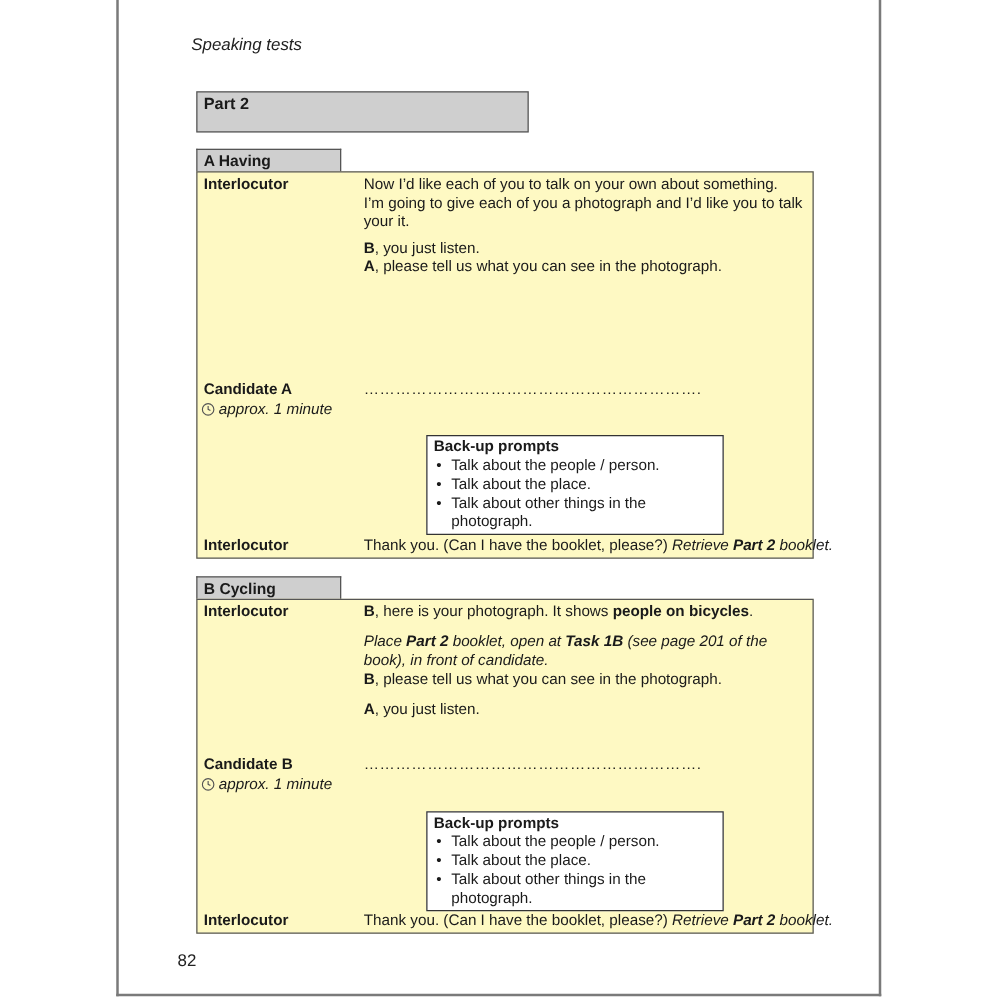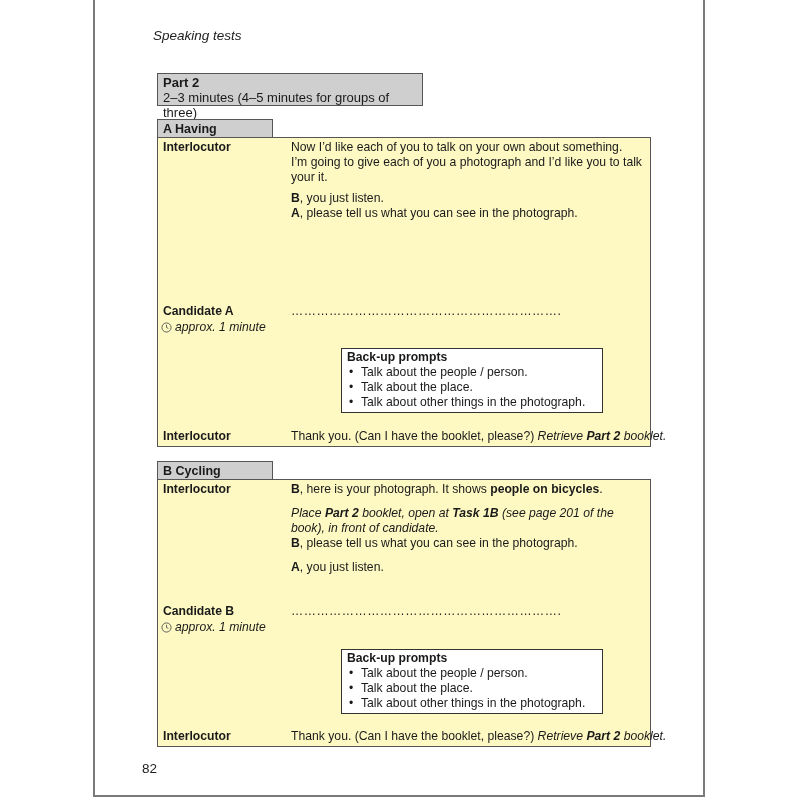--- a/index.html
+++ b/index.html
@@ -30,41 +30,40 @@
       border: 1.5px solid #555; box-sizing: border-box; background: #fef9c3;
     }
     .row { position: absolute; left: 0; width: 100%; font-size: 12.2px; line-height: 15px; }
     .speaker { position: absolute; left: 5px; font-weight: bold; }
     .timing { position: absolute; left: 3px; top: 16px; font-style: italic; white-space: nowrap; display: flex; align-items: center; gap: 3px; }
     .clock { width: 11px; height: 11px; display: inline-block; }
     .text { position: absolute; left: 133px; width: 356px; }
     .text p { margin: 0; }
     .dots { letter-spacing: 0.5px; white-space: nowrap; }
     .prompts {
-      position: absolute; left: 183px; width: 262px; border: 1.3px solid #333; box-sizing: border-box;
+      position: absolute; left: 183px; width: 238px; border: 1.3px solid #333; box-sizing: border-box;
       padding: 1px 5px 2px 5px; font-size: 12.2px; line-height: 15px; background: #fff;
     }
     .prompts .ptitle { font-weight: bold; }
     .prompts ul { margin: 0; padding: 0; list-style: none; }
     .prompts li { position: relative; padding-left: 14px; }
     .prompts li::before { content: "\2022"; position: absolute; left: 2px; }
     .page-num { position: absolute; left: 142px; top: 761px; font-size: 13.5px; color: #222; }
     b { font-weight: bold; }
     i { font-style: italic; }
   </style>
 </head>
 <body>
 
 <div class="page"></div>
 
 <div class="running-head">Speaking tests</div>
 
 <div class="part-box">
   <div class="title">Part 2</div>
-  <div>2–3 minutes (4–5 minutes for groups of three)</div>
 </div>
 
 <div class="tab" style="top:119px;">A Having breakfast</div>
 <div class="section" style="top:137px; height:310px;">
   <div class="row" style="top:2px;">
     <span class="speaker">Interlocutor</span>
     <div class="text">
       <p>Now I’d like each of you to talk on your own about something.</p>
       <p>I’m going to give each of you a photograph and I’d like you to talk your it.</p>
       <p style="margin-top:6px;"><b>B</b><span>, you just listen.</span></p>

